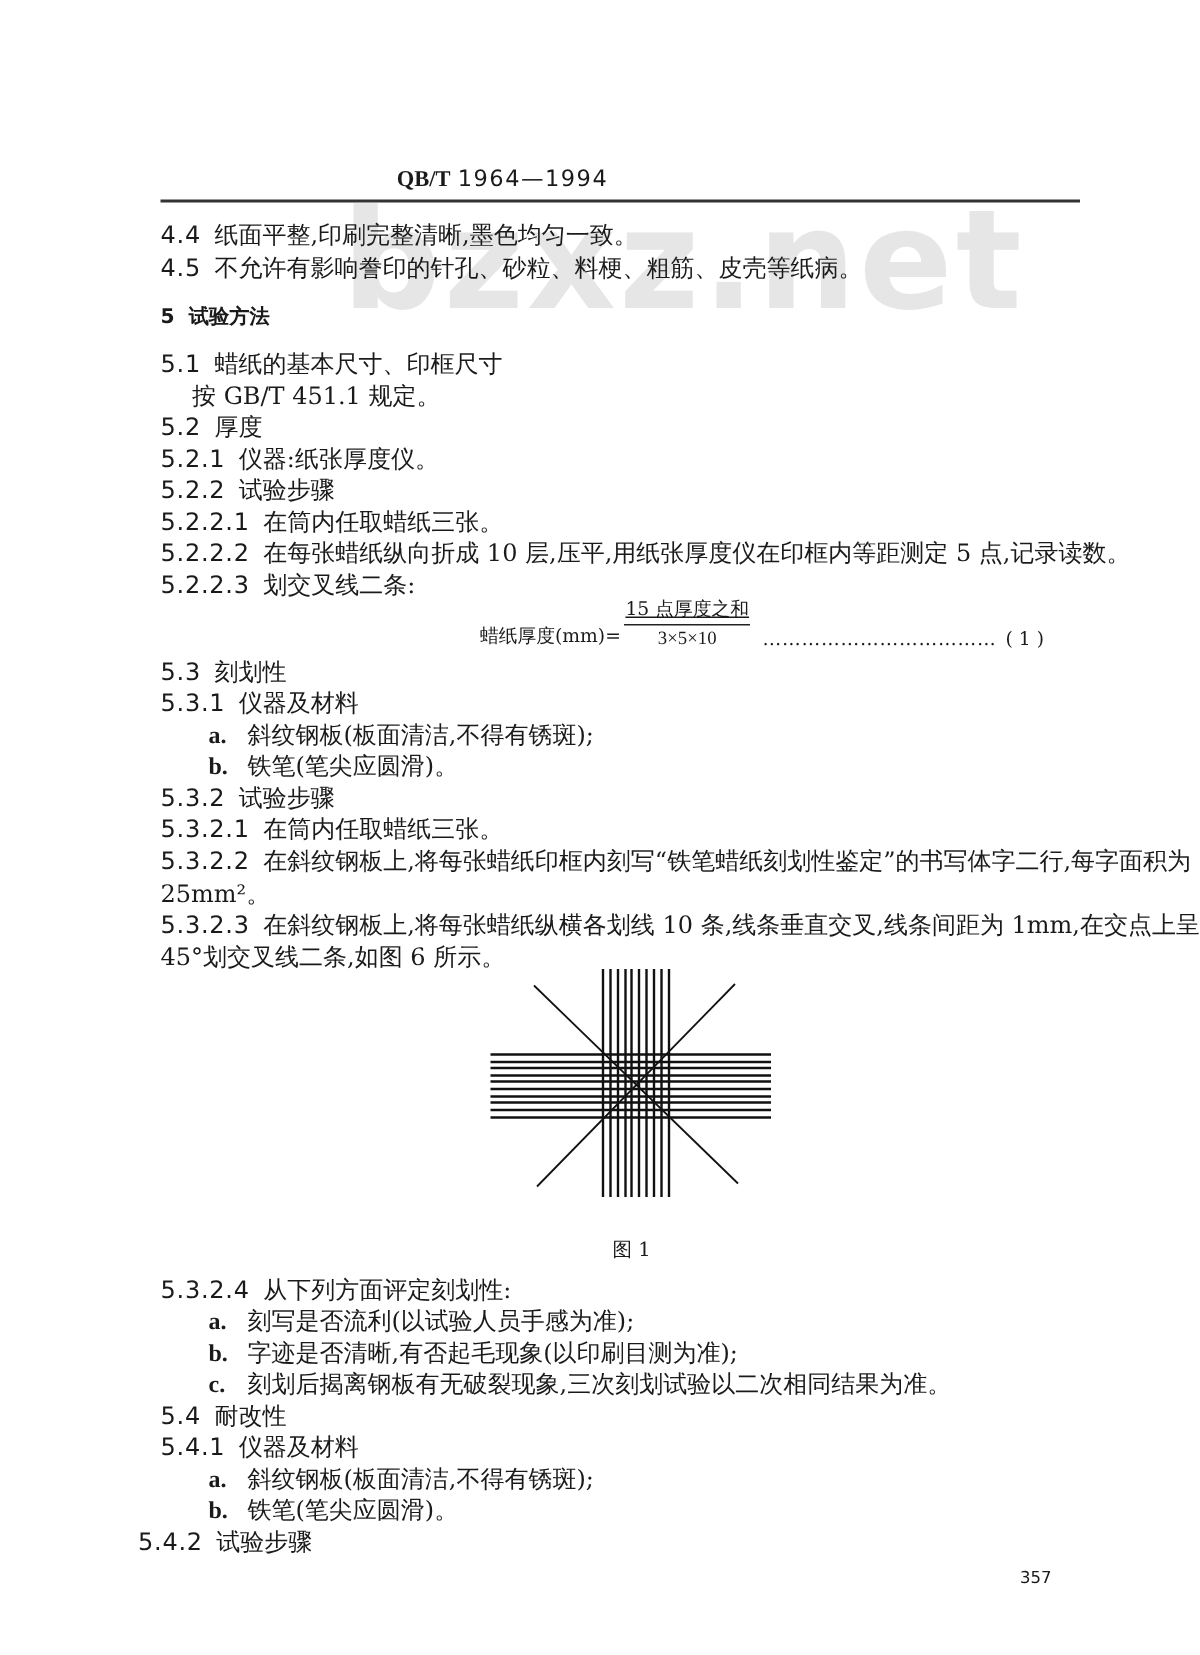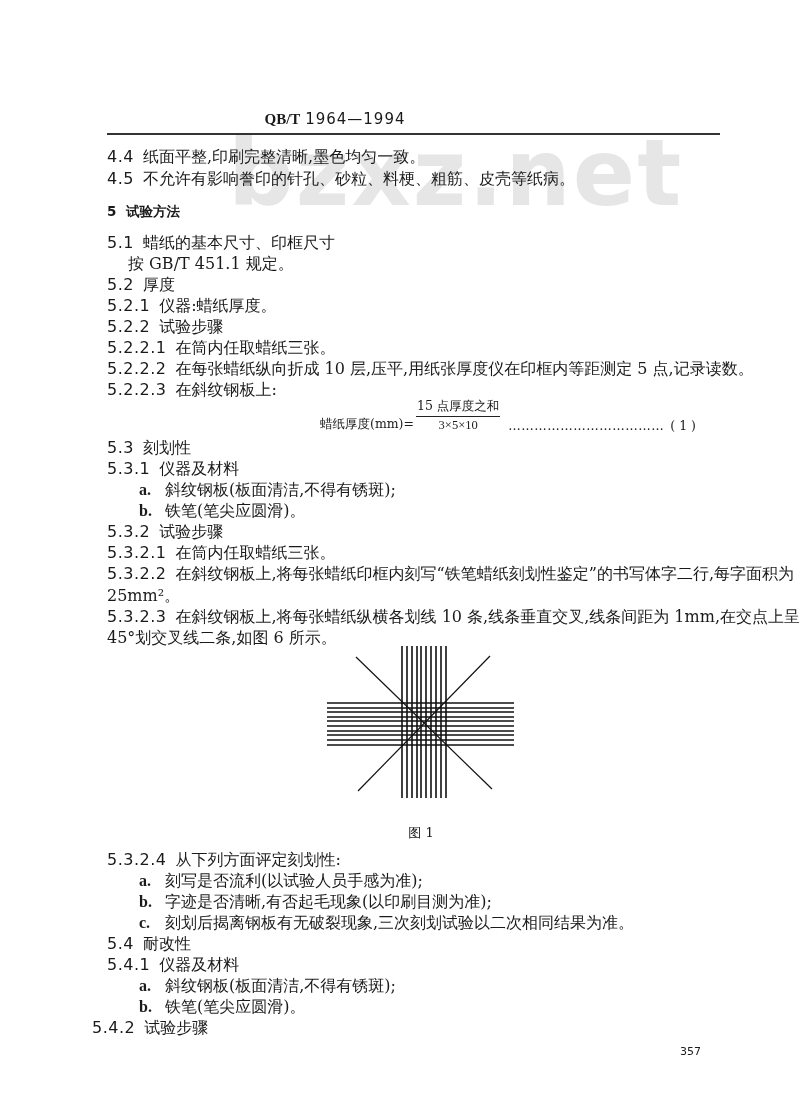--- a/index.html
+++ b/index.html
@@ -10,21 +10,21 @@
   .header { position: absolute; left: 0; width: 670px; top: 110px; text-align: center; font-size: 15px; z-index: 2; }
   .header .code { font-family: "Liberation Serif", serif; font-weight: bold; }
   .header .num { font-family: "DejaVu Sans", "Liberation Sans", sans-serif; letter-spacing: 1px; }
   .rule { position: absolute; left: 107px; width: 613px; top: 133px; height: 2px; background: #333; z-index: 2; }
   .line { position: absolute; font-size: 16px; white-space: nowrap; z-index: 2; line-height: 16px; }
   .num-label { font-family: "DejaVu Sans", "Liberation Sans", sans-serif; display: inline-block; margin-right: 9px; letter-spacing: 0.5px; }
   .bold { font-weight: bold; }
   .item-letter { font-family: "Liberation Serif", serif; font-weight: bold; display: inline-block; width: 26px; }
   .formula { position: absolute; top: 398px; left: 320px; font-size: 12.5px; z-index: 2; display: flex; align-items: flex-end; white-space: nowrap; }
   .frac { display: inline-flex; flex-direction: column; align-items: center; margin-left: 2px; }
-  .frac .numr { border-bottom: 1px solid #222; padding: 0 1px 1px; }
+  .frac .numr { border-bottom: 1px solid #222; padding: 0 1px 1px; text-decoration: underline; }
   .frac .den { padding-top: 1px; font-family: "Liberation Serif", serif; }
   .dots { margin-left: 8px; letter-spacing: 0.5px; }
   .eqnum { margin-left: 6px; }
   .figure { position: absolute; left: 320px; top: 640px; z-index: 2; }
   .caption { position: absolute; left: 0; width: 842px; top: 824px; text-align: center; font-size: 13px; z-index: 2; }
   .pageno { position: absolute; left: 680px; top: 1045px; font-size: 11px; font-family: "DejaVu Sans", "Liberation Sans", sans-serif; z-index: 2; }
 </style>
 </head>
 <body>
 
@@ -35,25 +35,25 @@
   <span class="num">1964—1994</span>
 </div>
 <div class="rule"></div>
 
 <div class="line" style="left:107px;top:149px"><span class="num-label">4.4</span><span>纸面平整,印刷完整清晰,墨色均匀一致。</span></div>
 <div class="line" style="left:107px;top:171px"><span class="num-label">4.5</span><span>不允许有影响誊印的针孔、砂粒、料梗、粗筋、皮壳等纸病。</span></div>
 <div class="line bold" style="left:107px;top:203px;font-size:13.5px"><span class="num-label">5</span><span>试验方法</span></div>
 <div class="line" style="left:107px;top:235px"><span class="num-label">5.1</span><span>蜡纸的基本尺寸、印框尺寸</span></div>
 <div class="line" style="left:128px;top:256px"><span>按 GB/T 451.1 规定。</span></div>
 <div class="line" style="left:107px;top:277px"><span class="num-label">5.2</span><span>厚度</span></div>
-<div class="line" style="left:107px;top:298px"><span class="num-label">5.2.1</span><span>仪器:蜡纸厚度。</span></div>
+<div class="line" style="left:107px;top:298px"><span class="num-label">5.2.1</span><span>仪器:纸张厚度仪。</span></div>
 <div class="line" style="left:107px;top:319px"><span class="num-label">5.2.2</span><span>试验步骤</span></div>
 <div class="line" style="left:107px;top:340px"><span class="num-label">5.2.2.1</span><span>在筒内任取蜡纸三张。</span></div>
 <div class="line" style="left:107px;top:361px"><span class="num-label">5.2.2.2</span><span>在每张蜡纸纵向折成 10 层,压平,用纸张厚度仪在印框内等距测定 5 点,记录读数。</span></div>
-<div class="line" style="left:107px;top:382px"><span class="num-label">5.2.2.3</span><span>在斜纹钢板上:</span></div>
+<div class="line" style="left:107px;top:382px"><span class="num-label">5.2.2.3</span><span>划交叉线二条:</span></div>
 
 <div class="formula">
   <span>蜡纸厚度(mm)=</span>
   <span class="frac">
     <span class="numr">15 点厚度之和</span>
     <span class="den">3×5×10</span>
   </span>
   <span class="dots">………………………………</span>
   <span class="eqnum">( 1 )</span>
 </div>

